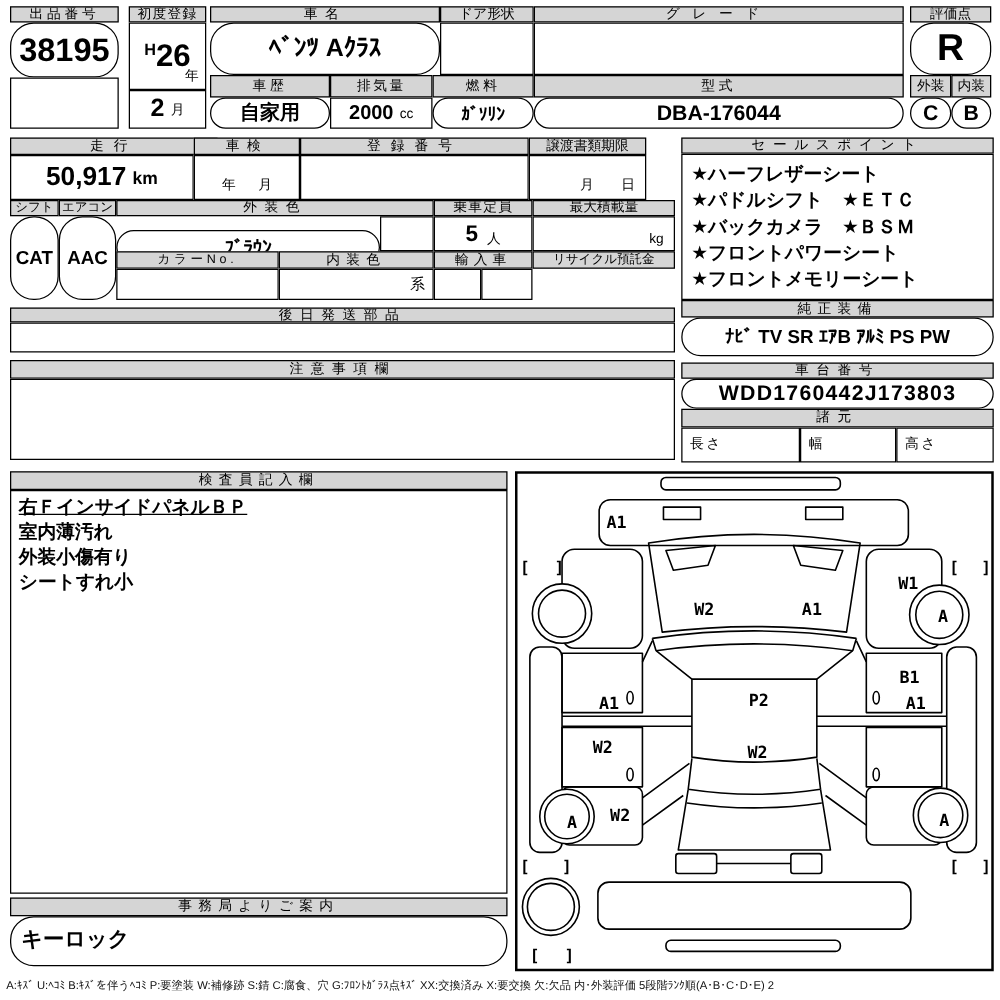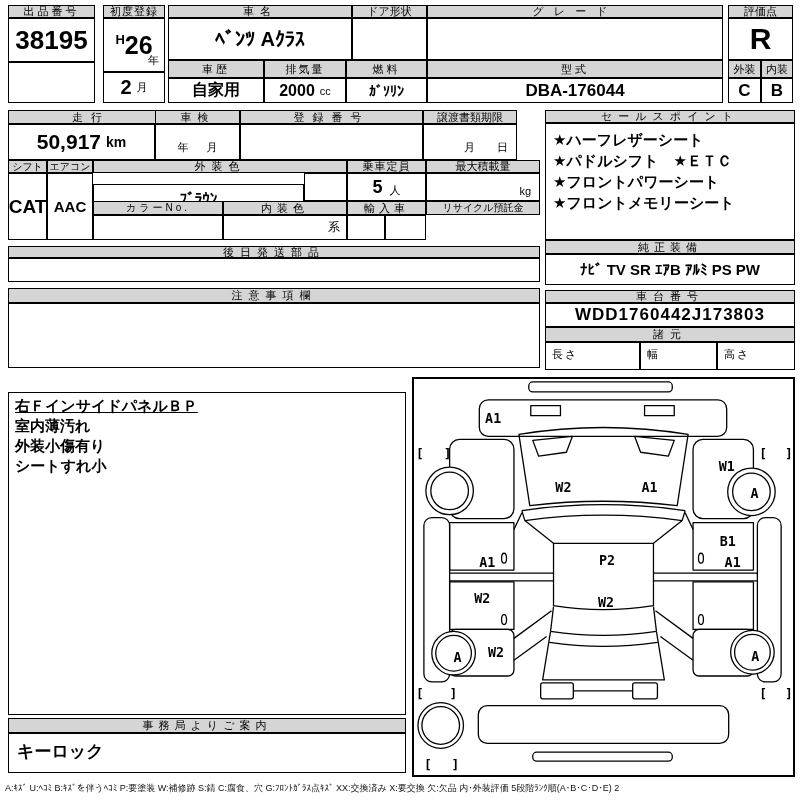--- a/index.html
+++ b/index.html
@@ -5,21 +5,21 @@
   html,body{margin:0;padding:0;background:#fff;}
   #sheet{position:relative;width:800px;height:800px;background:#fff;
     font-family:"Liberation Sans","DejaVu Sans",sans-serif;color:#000;}
   .abs{position:absolute;box-sizing:border-box;}
   .hdr{background:#d5d5d5;border:1px solid #000;font-size:11px;line-height:1;
     display:flex;align-items:center;justify-content:center;letter-spacing:3px;
     white-space:nowrap;overflow:hidden;}
   .hdr.t{letter-spacing:0;}
   .cell{border:1px solid #000;background:#fff;display:flex;align-items:center;
     justify-content:center;white-space:nowrap;overflow:hidden;}
-  .b{font-weight:bold;}
+  .b{font-weight:bold;border-radius:19px;}
   .left{justify-content:flex-start;}
   .right{justify-content:flex-end;}
   .top{align-items:flex-start;}
   .bot{align-items:flex-end;}
   .unit{font-size:11px;font-weight:normal;margin-left:5px;}
   .salesbody{border:1px solid #000;background:#fff;padding:5px 0 0 7px;}
   .salesbody div{font-size:15px;font-weight:bold;line-height:21px;white-space:nowrap;}
   .insp{border:1px solid #000;background:#fff;padding:3px 6px;}
   .insp div{font-size:15px;font-weight:bold;line-height:20px;white-space:nowrap;}
   .u{text-decoration:underline;}
@@ -93,21 +93,21 @@
   <div class="abs cell" style="left:240px;top:124px;width:183px;height:36px;"></div>
 
   <div class="abs hdr t" style="left:423px;top:110px;width:94px;height:14px;">譲渡書類期限</div>
   <div class="abs cell bot right" style="left:423px;top:124px;width:94px;height:36px;gap:22px;padding:0 8px 4px 0;">
     <span style="font-size:11px;">月</span>
     <span style="font-size:11px;">日</span>
   </div>
 
   <div class="abs hdr t" style="left:8px;top:160px;width:39px;height:13px;font-size:10px;">シフト</div>
   <div class="abs hdr t" style="left:47px;top:160px;width:46px;height:13px;font-size:10px;">エアコン</div>
-  <div class="abs cell b" style="left:8px;top:173px;width:39px;height:67px;font-size:19px;">CAT</div>
+  <div class="abs cell b" style="left:8px;top:173px;width:39px;height:67px;font-size:15px;">CAT</div>
   <div class="abs cell b" style="left:47px;top:173px;width:46px;height:67px;font-size:15px;">AAC</div>
 
   <div class="abs hdr" style="left:93px;top:160px;width:254px;height:13px;letter-spacing:6px;">外装色</div>
   <div class="abs cell b" style="left:93px;top:184px;width:211px;height:28px;font-size:15px;">ﾌﾞﾗｳﾝ</div>
   <div class="abs cell" style="left:304px;top:173px;width:43px;height:28px;"></div>
 
   <div class="abs hdr" style="left:347px;top:160px;width:79px;height:13px;letter-spacing:1px;">乗車定員</div>
   <div class="abs cell" style="left:347px;top:173px;width:79px;height:28px;gap:7px;">
     <span class="b" style="font-size:18px;">5</span>
     <span style="font-size:11px;position:relative;top:3px;">人</span>
@@ -129,40 +129,42 @@
   <div class="abs hdr" style="left:347px;top:201px;width:79px;height:14px;letter-spacing:4px;">輸入車</div>
   <div class="abs cell" style="left:347px;top:215px;width:38px;height:25px;"></div>
   <div class="abs cell" style="left:385px;top:215px;width:41px;height:25px;"></div>
 
   <div class="abs hdr t" style="left:426px;top:201px;width:114px;height:14px;font-size:10px;">リサイクル預託金</div>
 
   <div class="abs hdr" style="left:545px;top:110px;width:250px;height:13px;letter-spacing:6px;">セールスポイント</div>
   <div class="abs salesbody" style="left:545px;top:123px;width:250px;height:117px;">
     <div>★ハーフレザーシート</div>
     <div>★パドルシフト　★ＥＴＣ</div>
+    <div>★バックカメラ　★ＢＳＭ</div>
     <div>★フロントパワーシート</div>
     <div>★フロントメモリーシート</div>
   </div>
 
   <div class="abs hdr" style="left:545px;top:240px;width:250px;height:14px;letter-spacing:5px;">純正装備</div>
   <div class="abs hdr" style="left:8px;top:246px;width:532px;height:12px;letter-spacing:6px;">後日発送部品</div>
 
   <div class="abs cell b" style="left:545px;top:254px;width:250px;height:31px;font-size:15px;">ﾅﾋﾞ TV SR ｴｱB ｱﾙﾐ PS PW</div>
   <div class="abs cell" style="left:8px;top:258px;width:532px;height:24px;"></div>
 
   <div class="abs hdr" style="left:8px;top:288px;width:532px;height:15px;letter-spacing:6px;">注意事項欄</div>
   <div class="abs cell" style="left:8px;top:303px;width:532px;height:65px;"></div>
 
   <div class="abs hdr" style="left:545px;top:290px;width:250px;height:13px;letter-spacing:6px;">車台番号</div>
   <div class="abs cell b" style="left:545px;top:303px;width:250px;height:24px;font-size:17px;letter-spacing:1px;">WDD1760442J173803</div>
   <div class="abs hdr" style="left:545px;top:327px;width:250px;height:15px;letter-spacing:6px;">諸元</div>
   <div class="abs cell left top" style="left:545px;top:342px;width:95px;height:28px;padding:4px 0 0 6px;font-size:11px;letter-spacing:2px;">長さ</div>
   <div class="abs cell left top" style="left:640px;top:342px;width:77px;height:28px;padding:4px 0 0 6px;font-size:11px;letter-spacing:2px;">幅</div>
   <div class="abs cell left top" style="left:717px;top:342px;width:78px;height:28px;padding:4px 0 0 6px;font-size:11px;letter-spacing:2px;">高さ</div>
 
+  <div class="abs hdr" style="left:8px;top:377px;width:398px;height:15px;letter-spacing:5px;">検査員記入欄</div>
   <div class="abs insp" style="left:8px;top:392px;width:398px;height:323px;">
     <div class="u">右ＦインサイドパネルＢＰ</div>
     <div>室内薄汚れ</div>
     <div>外装小傷有り</div>
     <div>シートすれ小</div>
   </div>
 
   <div class="abs hdr" style="left:8px;top:718px;width:398px;height:15px;letter-spacing:5px;">事務局よりご案内</div>
   <div class="abs cell left top b" style="left:8px;top:733px;width:398px;height:40px;padding:6px 8px;font-size:17px;">キーロック</div>
 

